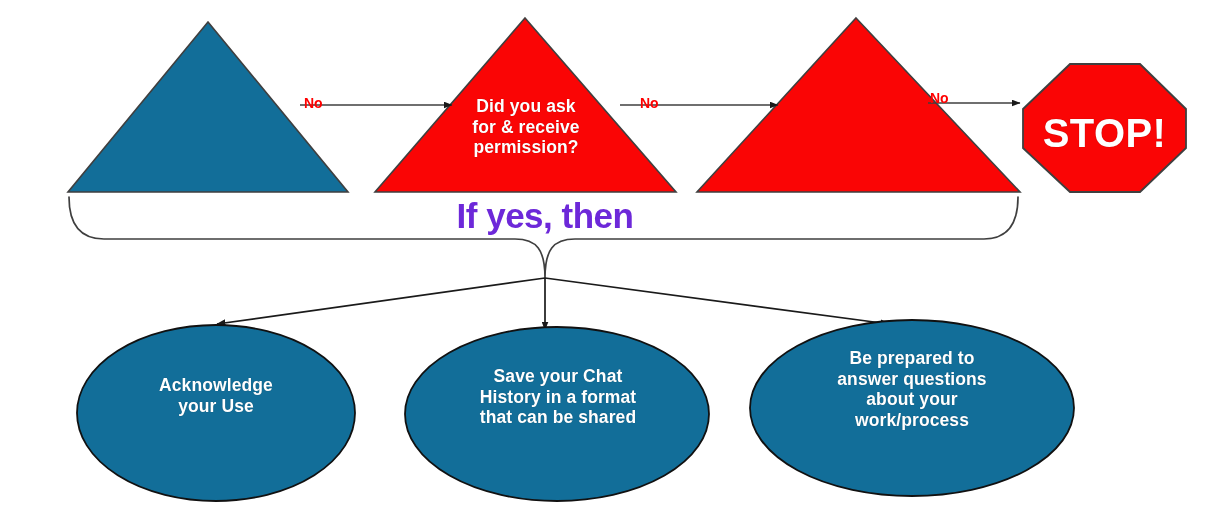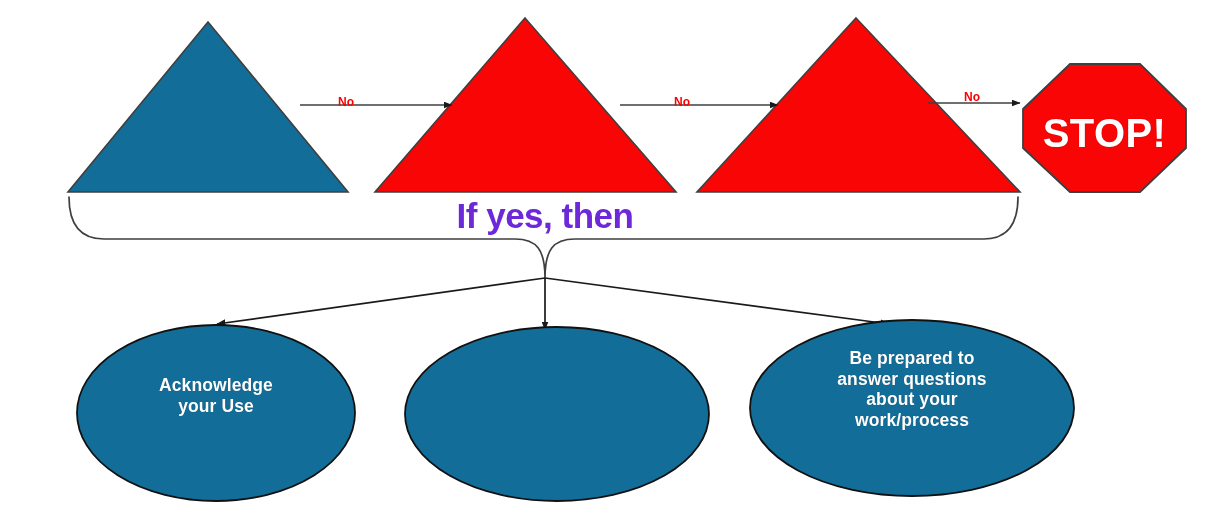--- a/index.html
+++ b/index.html
@@ -47,22 +47,22 @@
     font-weight: bold;
   }
   .ellipse-text {
     font-size: 17.5px;
     letter-spacing: 0.1px;
   }
   .edge-label {
     position: absolute;
     color: #FF0000;
     font-weight: bold;
-    font-size: 12px;
-    text-align: right;
+    font-size: 14px;
+    text-align: left;
     pointer-events: none;
   }
   .brace-label {
     position: absolute;
     color: #6d28d9;
     font-weight: bold;
     font-size: 35px;
     text-align: center;
     letter-spacing: -0.5px;
     white-space: nowrap;
@@ -109,34 +109,40 @@
     <line x1="545" y1="278" x2="889" y2="324" stroke="#1a1a1a" stroke-width="1.7" marker-end="url(#arrowhead)"></line>
 
     <ellipse cx="216" cy="413" rx="139" ry="88" fill="#126E99" stroke="#111111" stroke-width="1.8"></ellipse>
 
     <ellipse cx="557" cy="414" rx="152" ry="87" fill="#126E99" stroke="#111111" stroke-width="1.8"></ellipse>
 
     <ellipse cx="912" cy="408" rx="162" ry="88" fill="#126E99" stroke="#111111" stroke-width="1.8"></ellipse>
   </svg>
 
 
+  <div class="shape-text tri-text" style="left:438px; top:96px; width:176px;">Did you ask
+for &amp; receive
+permission?</div>
 
 
   <div class="shape-text stop-text" style="left:1023px; top:110px; width:163px;">STOP!</div>
 
   <div class="edge-label" style="left:304px; top:95px; width:50px;">No</div>
 
   <div class="edge-label" style="left:640px; top:95px; width:50px;">No</div>
 
   <div class="edge-label" style="left:930px; top:90px; width:50px;">No</div>
 
   <div class="brace-label" style="left:345px; top:196px; width:400px;">If yes, then</div>
 
   <div class="shape-text ellipse-text" style="left:96px; top:375px; width:240px;">Acknowledge
 your Use</div>
 
+  <div class="shape-text ellipse-text" style="left:429px; top:366px; width:258px;">Save your Chat
+History in a format
+that can be shared</div>
 
   <div class="shape-text ellipse-text" style="left:776px; top:348px; width:272px;">Be prepared to
 answer questions
 about your
 work/process</div>
 
 </div>
 
 </body></html>

